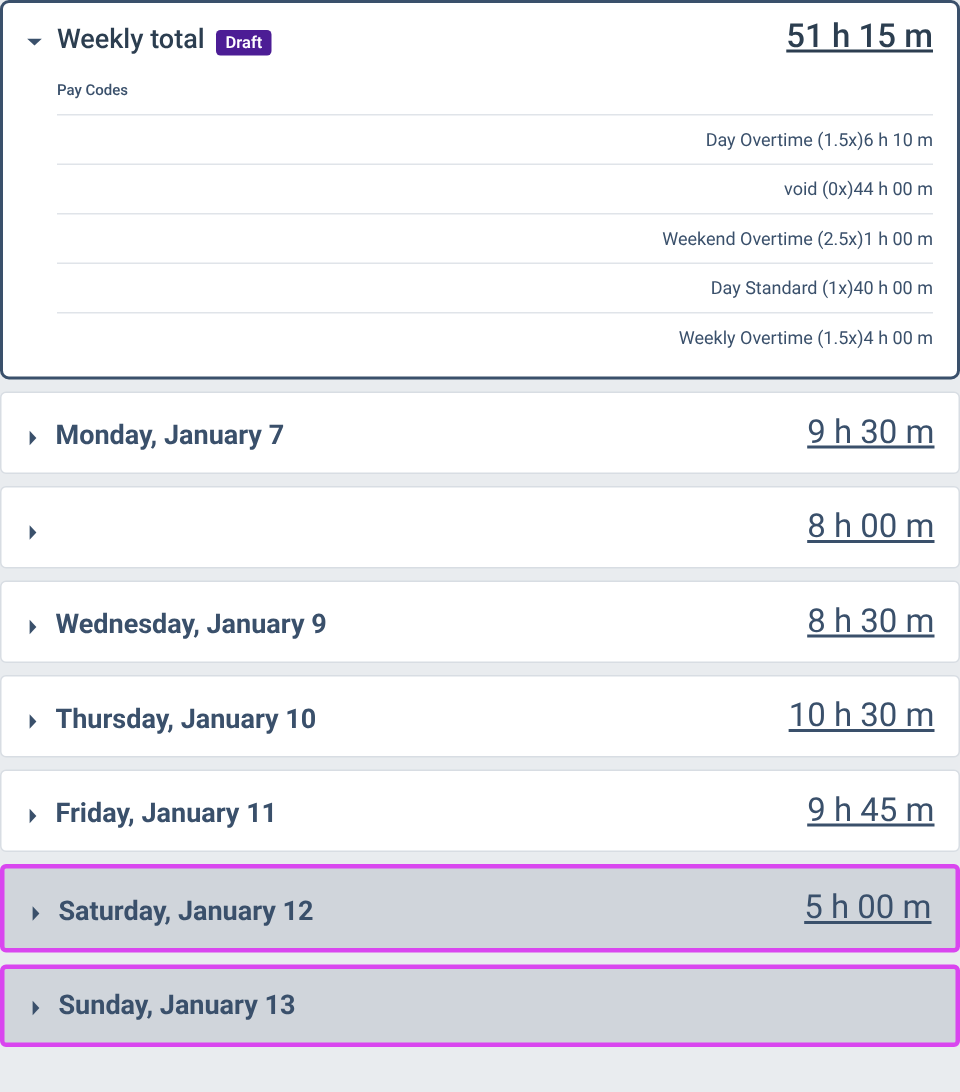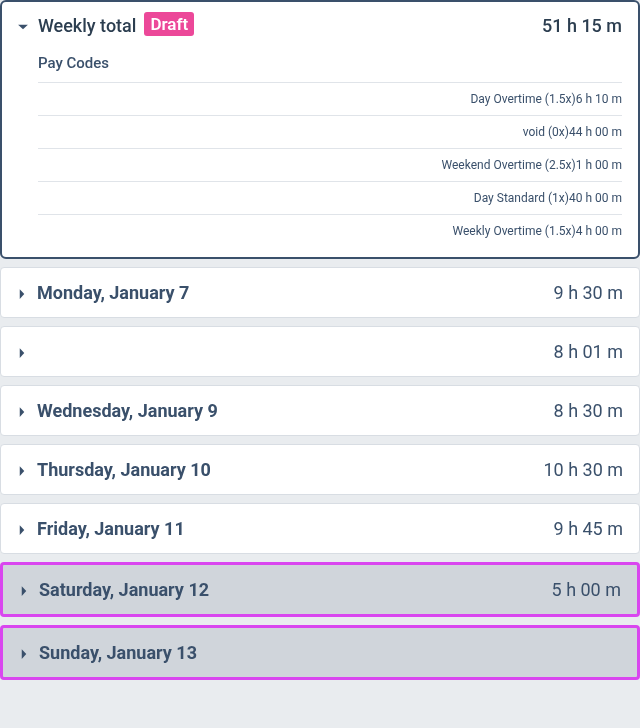--- a/index.html
+++ b/index.html
@@ -59,47 +59,48 @@
       color: #3a506b;
       font-weight: 700;
       flex-shrink: 0;
     }
     .card.expanded .title {
       font-weight: 500;
       color: #2c3e50;
     }
     .badge {
       display: inline-block;
-      background: #ec4899;
+      background: #4c1d95;
       color: #fff;
-      font-size: 17px;
+      font-size: 11px;
       font-weight: 600;
       padding: 2px 6px;
       border-radius: 3px;
       margin-left: 8px;
       vertical-align: middle;
     }
     .spacer {
       flex: 1;
     }
     .hours {
-      font-size: 18px;
+      font-size: 22px;
       color: #3a506b;
       font-weight: 400;
       white-space: nowrap;
+      text-decoration: underline;
     }
     .card.expanded .hours {
       font-weight: 500;
       color: #2c3e50;
     }
     .card-body {
       padding: 4px 16px 10px 36px;
     }
     .section-title {
-      font-size: 15px;
+      font-size: 10px;
       color: #3a506b;
       font-weight: 500;
       padding: 6px 0 10px 0;
     }
     .paycode-row {
       display: flex;
       justify-content: flex-end;
       align-items: center;
       padding: 9px 0;
       border-top: 1px solid #e0e4e9;
@@ -172,21 +173,21 @@
         </div>
       </div>
       <div class="card">
         <div class="card-header">
           <span class="chevron">
             <svg viewBox="0 0 16 16" fill="currentColor">
               <path d="M5 1.5l6 6.5-6 6.5z"></path>
             </svg>
           </span>
           <span class="spacer"></span>
-          <span class="hours">8 h 01 m</span>
+          <span class="hours">8 h 00 m</span>
         </div>
       </div>
       <div class="card">
         <div class="card-header">
           <span class="chevron">
             <svg viewBox="0 0 16 16" fill="currentColor">
               <path d="M5 1.5l6 6.5-6 6.5z"></path>
             </svg>
           </span>
           <span class="title">Wednesday, January 9</span>

